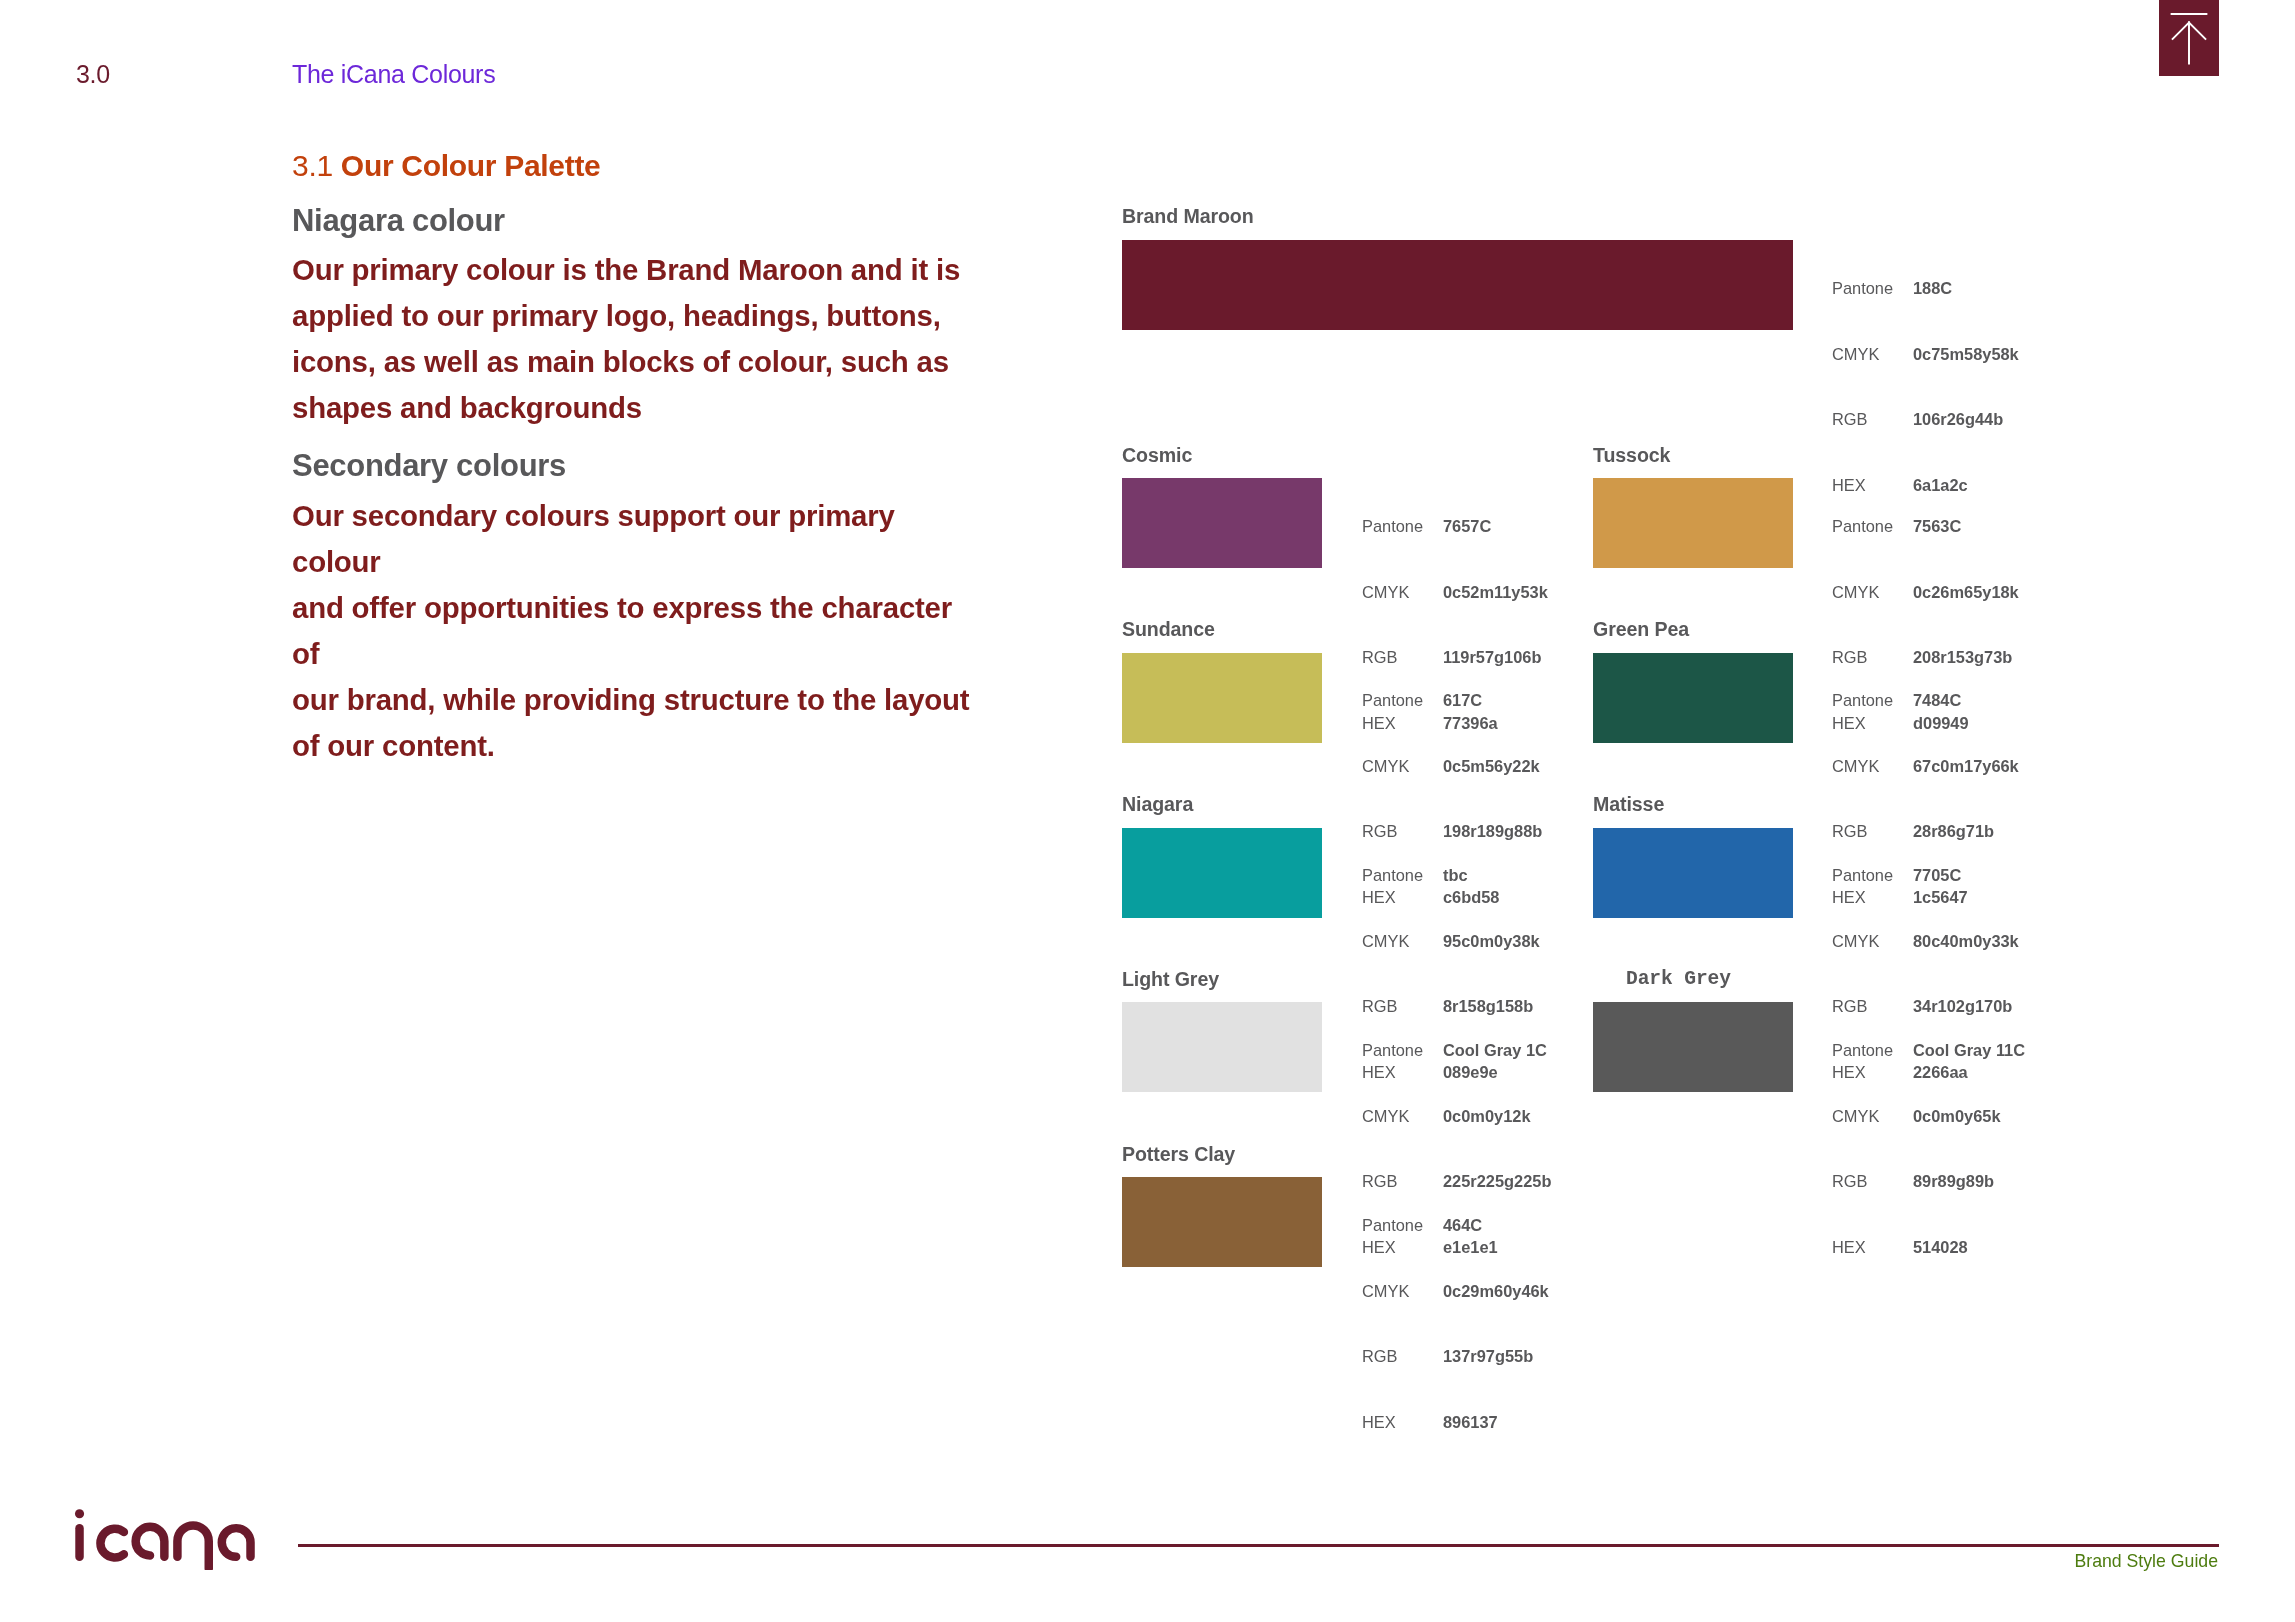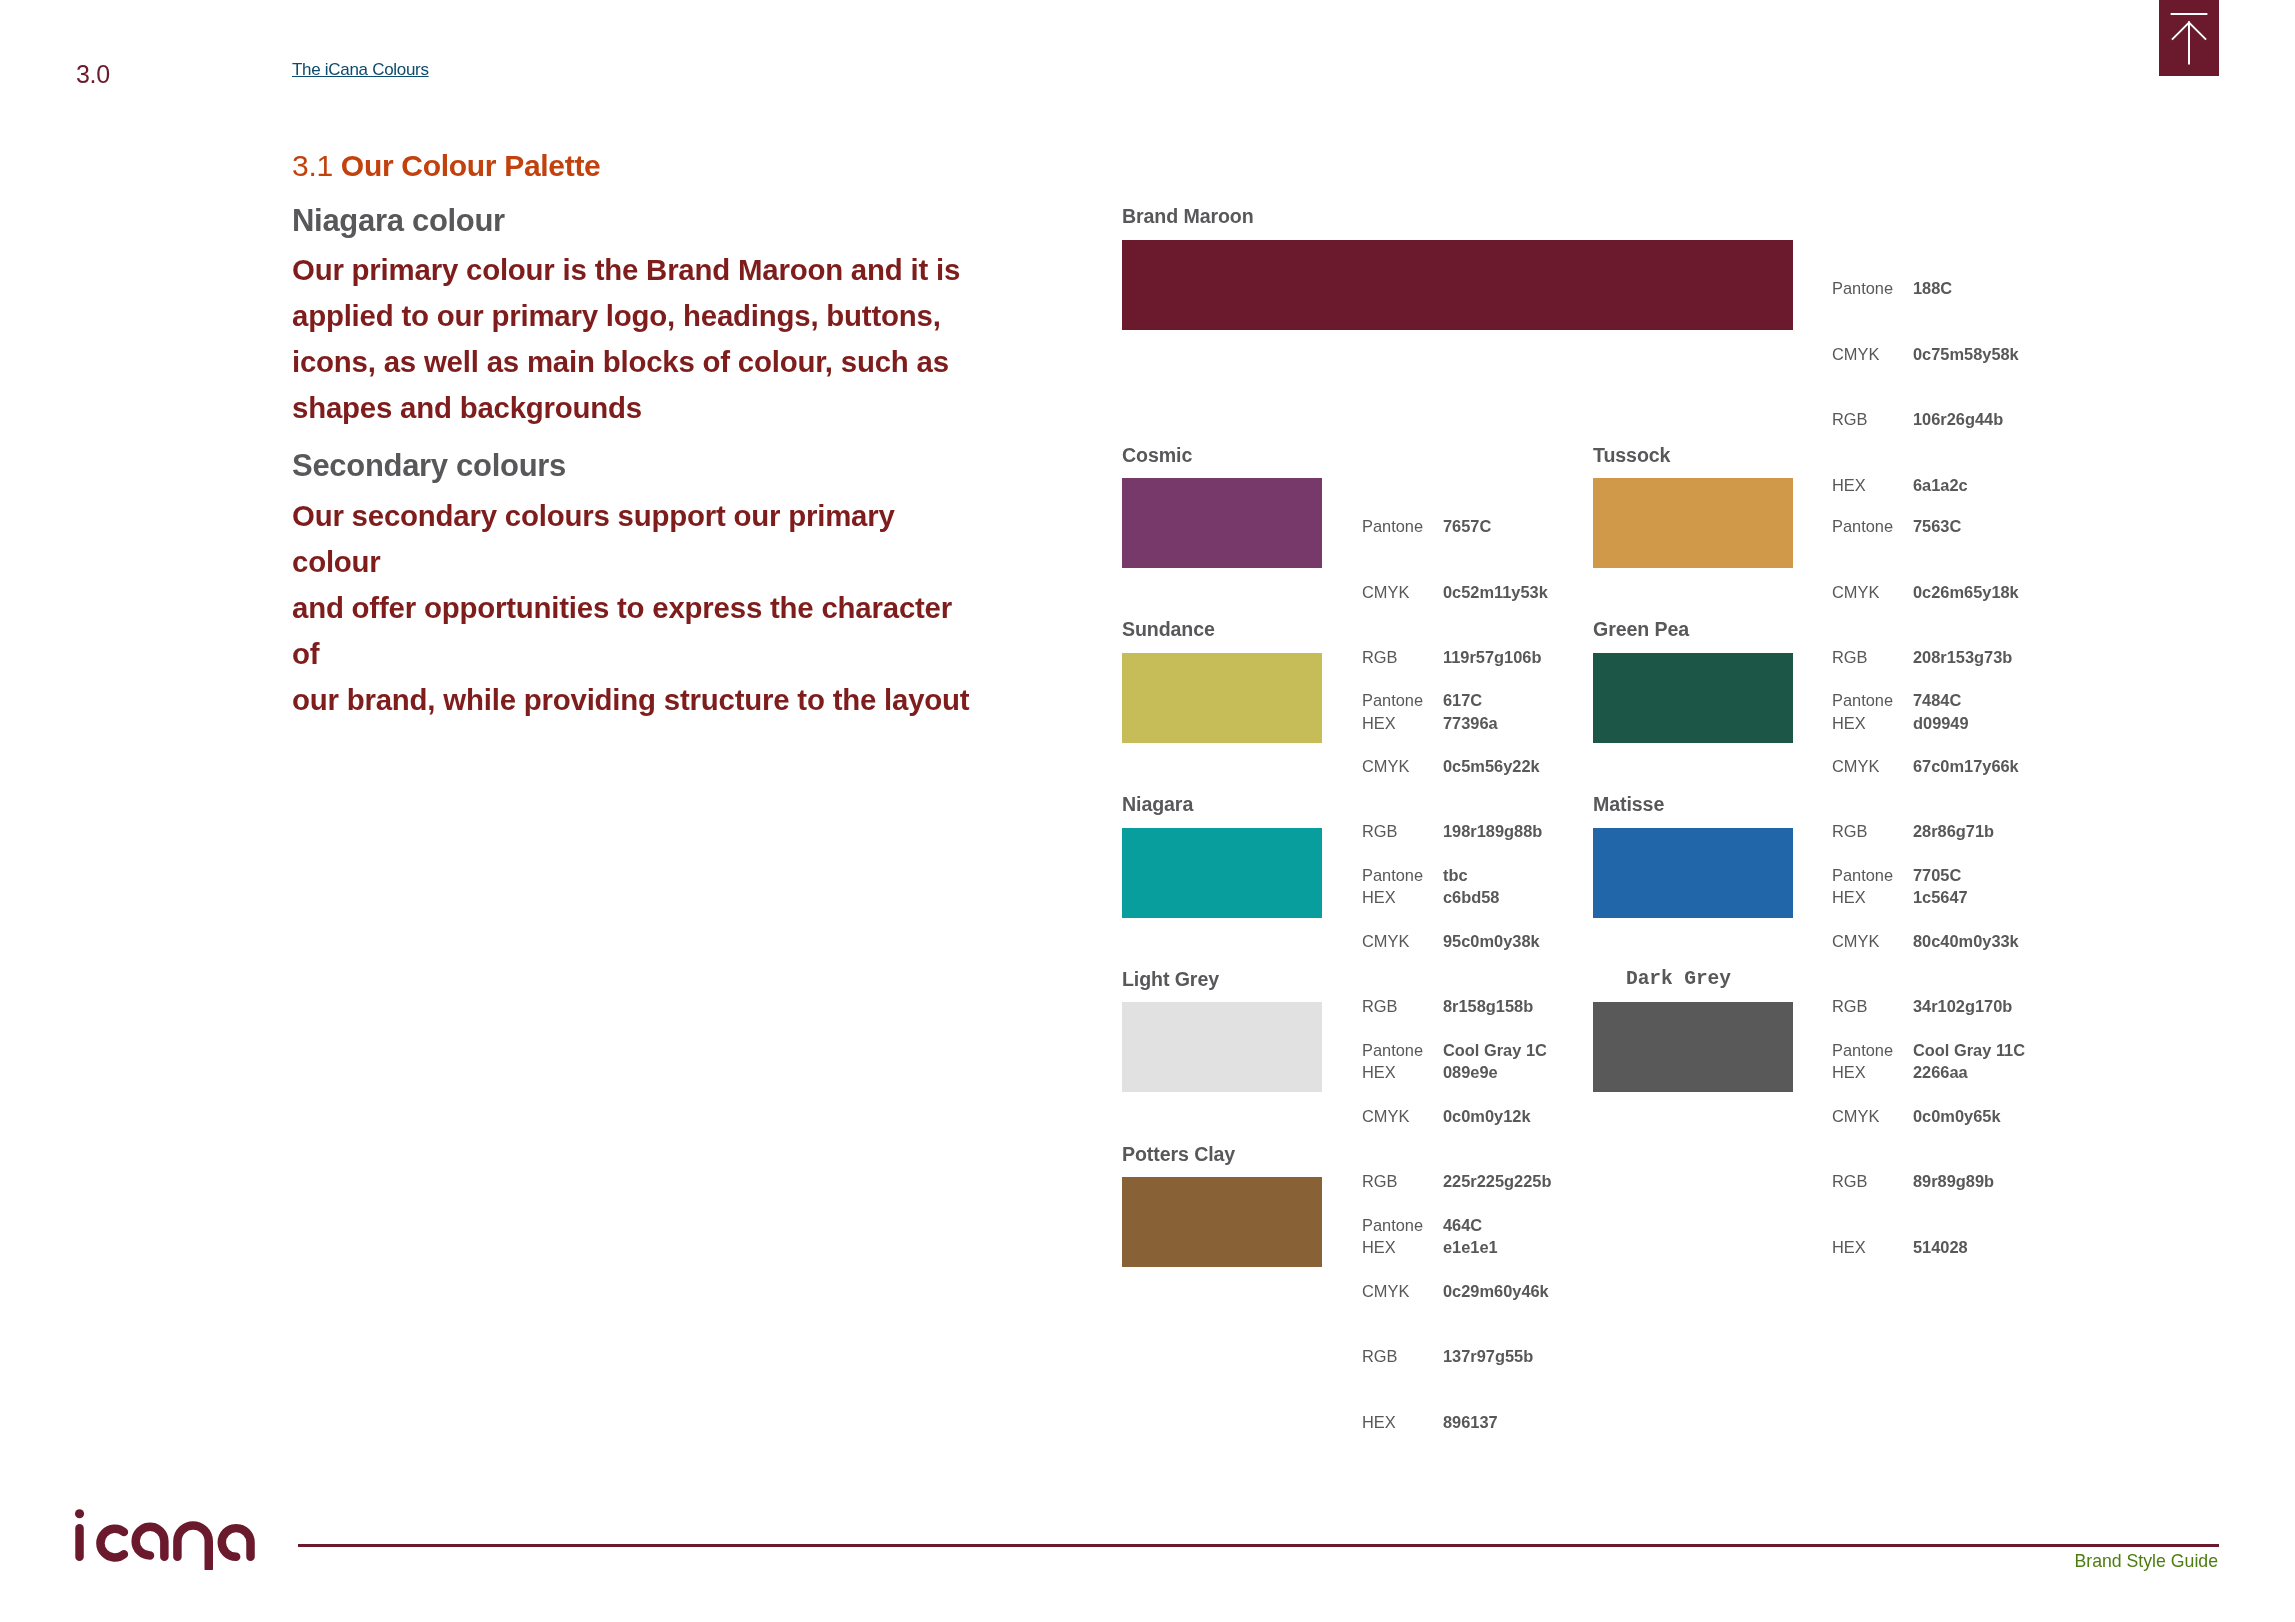--- a/index.html
+++ b/index.html
@@ -7,21 +7,21 @@
       width: 2295px; height: 1623px; position: relative; overflow: hidden;
       background: #ffffff;
       font-family: "Liberation Sans", "DejaVu Sans", sans-serif;
       color: #58585a;
     }
     .abs { position: absolute; }
     .section-num {
       left: 76px; top: 60px; font-size: 25px; color: #6a1a2c; letter-spacing: -0.3px;
     }
     .section-title {
-      left: 292px; top: 60px; font-size: 17px; color: #0c4a6e; letter-spacing: -0.3px; text-decoration: underline;
+      left: 292px; top: 60px; font-size: 25px; color: #6d28d9; letter-spacing: -0.3px;
     }
     .top-button {
       left: 2159px; top: 0; width: 60px; height: 76px; background: #6a1a2c;
       display: flex; align-items: flex-start; justify-content: center; cursor: pointer;
     }
     .top-button svg { margin-top: 11.8px; }
     .sub-heading {
       left: 292px; top: 149px; font-size: 30px; font-weight: bold; color: #c2410c; letter-spacing: -0.3px;
     }
     .sub-heading .num { font-weight: normal; }
@@ -74,20 +74,21 @@
   <div>applied to our primary logo, headings, buttons,</div>
   <div>icons, as well as main blocks of colour, such as</div>
   <div>shapes and backgrounds</div>
 </div>
 
 <div class="abs block-heading" style="top:448px;">Secondary colours</div>
 <div class="abs body-text" style="top:493px;">
   <div>Our secondary colours support our primary colour</div>
   <div>and offer opportunities to express the character of</div>
   <div>our brand, while providing structure to the layout</div>
+  <div>of our content.</div>
 </div>
 
 <div class="abs swatch-label" style="left:1122px; top:205px;">Brand Maroon</div>
 <div class="abs swatch" style="left:1122px; top:240px; width:671px; height:90px; background:#6a1a2c;"></div>
 <div class="abs specs" style="left:1832px; top:236px;">
   <div class="row">
       <span class="k">Pantone</span>
       <span class="v">188C</span>
     </div>
   <div class="row">

